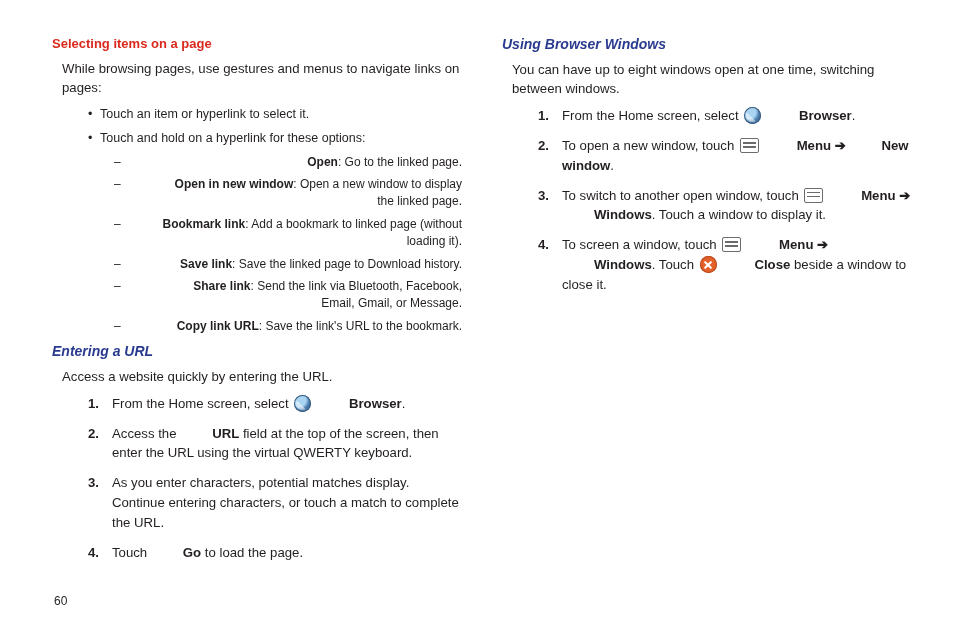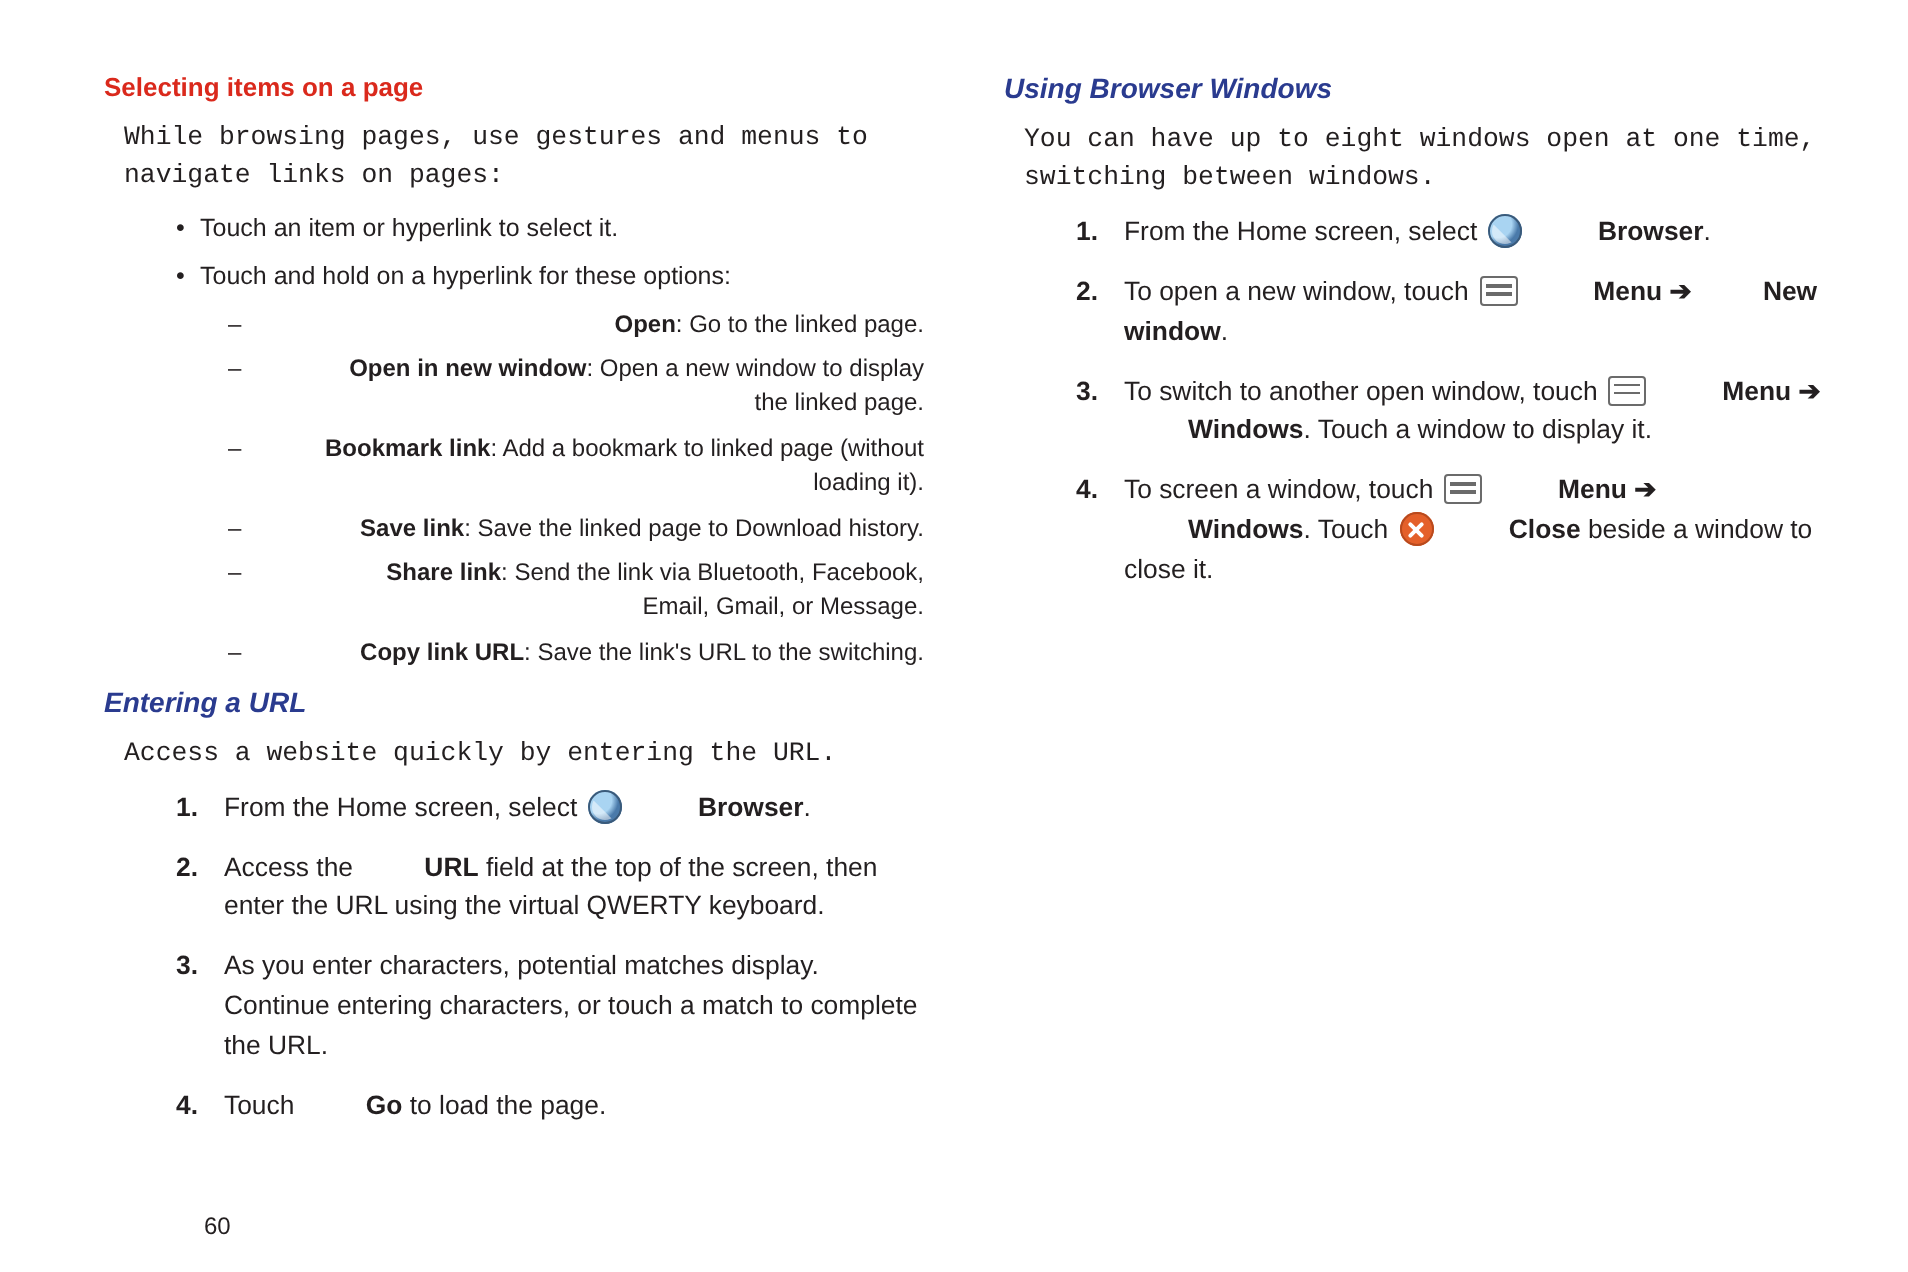--- a/index.html
+++ b/index.html
@@ -39,21 +39,21 @@
     color: #2a3b8f;
     font-size: 14px;
     margin: 0 0 8px 0;
   }
   .body-text, .intro {
     font-size: 13.2px;
     line-height: 1.45;
     margin: 0 0 8px 0;
     font-family: Arial, Helvetica, sans-serif;
   }
-  .intro { padding-left: 10px; font-family: Liberation Mono, monospace; }
+  .intro { padding-left: 10px; }
   .bullets {
     list-style: none;
     margin: 0 0 8px 0;
     padding: 0 0 0 36px;
   }
   .bullets li {
     font-size: 12.5px;
     line-height: 1.45;
     margin-bottom: 6px;
     position: relative;
@@ -101,25 +101,24 @@
   ol.steps > li::before {
     content: counter(step) ".";
     font-weight: 700;
     position: absolute;
     left: 0;
     top: 0;
   }
   b { font-weight: 700; padding-left: 32px; }
   .page-num {
     position: absolute;
-    bottom: 16px;
+    bottom: 28px;
     left: 54px;
     font-size: 12px;
     color: #231f20;
-    margin-left: 48px;
   }
   .icon {
     display: inline-block;
     vertical-align: -4px;
     margin: 0 2px;
   }
   .icon-browser {
     width: 17px; height: 17px;
     border-radius: 50%;
     background:
@@ -184,21 +183,21 @@
       <ul class="bullets">
         <li>Touch an item or hyperlink to select it.</li>
         <li>
           <span>Touch and hold on a hyperlink for these options:</span>
           <ul class="sublist">
             <li><b>Open</b><span>: Go to the linked page.</span></li>
             <li><b>Open in new window</b><span>: Open a new window to display the linked page.</span></li>
             <li><b>Bookmark link</b><span>: Add a bookmark to linked page (without loading it).</span></li>
             <li><b>Save link</b><span>: Save the linked page to Download history.</span></li>
             <li><b>Share link</b><span>: Send the link via Bluetooth, Facebook, Email, Gmail, or Message.</span></li>
-            <li><b>Copy link URL</b><span>: Save the link's URL to the switching.</span></li>
+            <li><b>Copy link URL</b><span>: Save the link's URL to the bookmark.</span></li>
           </ul>
         </li>
       </ul>
 
       <p class="h-blue">Entering a URL</p>
       <p class="intro">Access a website quickly by entering the URL.</p>
 
       <ol class="steps">
         <li>
           <span>From the Home screen, select </span><span class="icon icon-browser"></span> <b>Browser</b><span>.</span>

